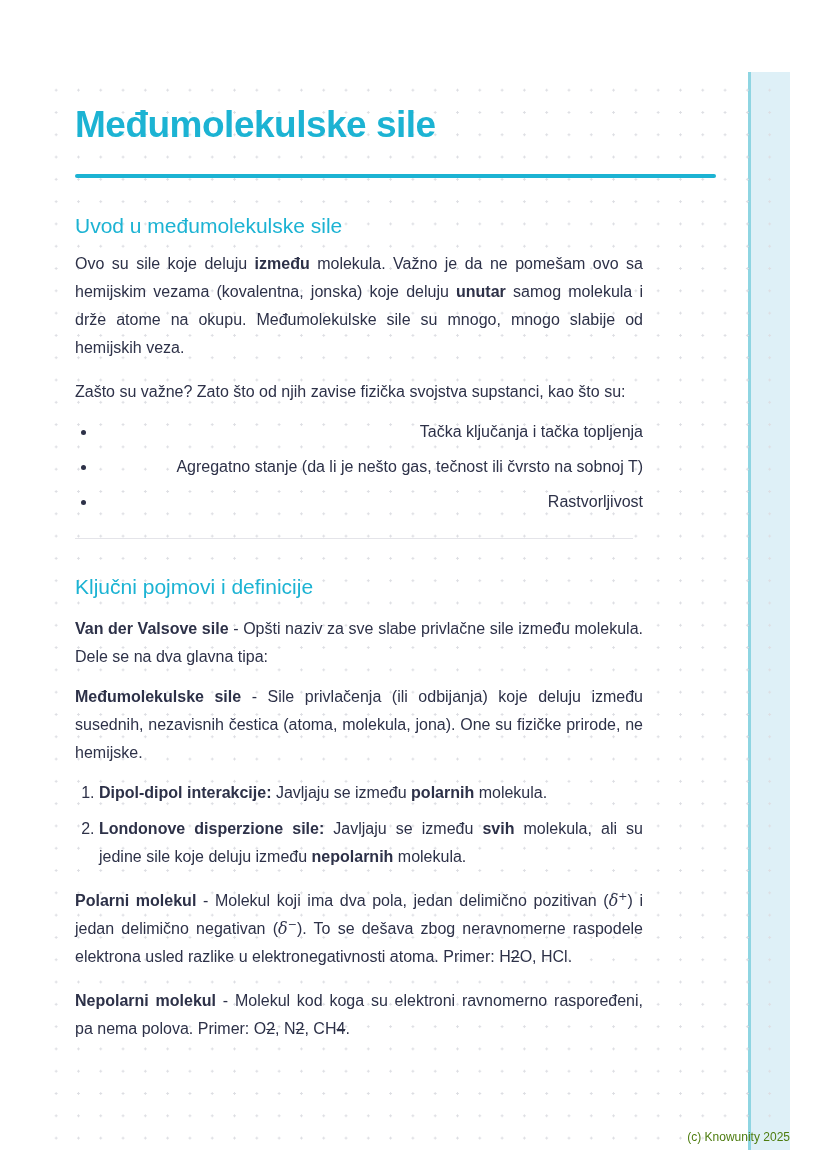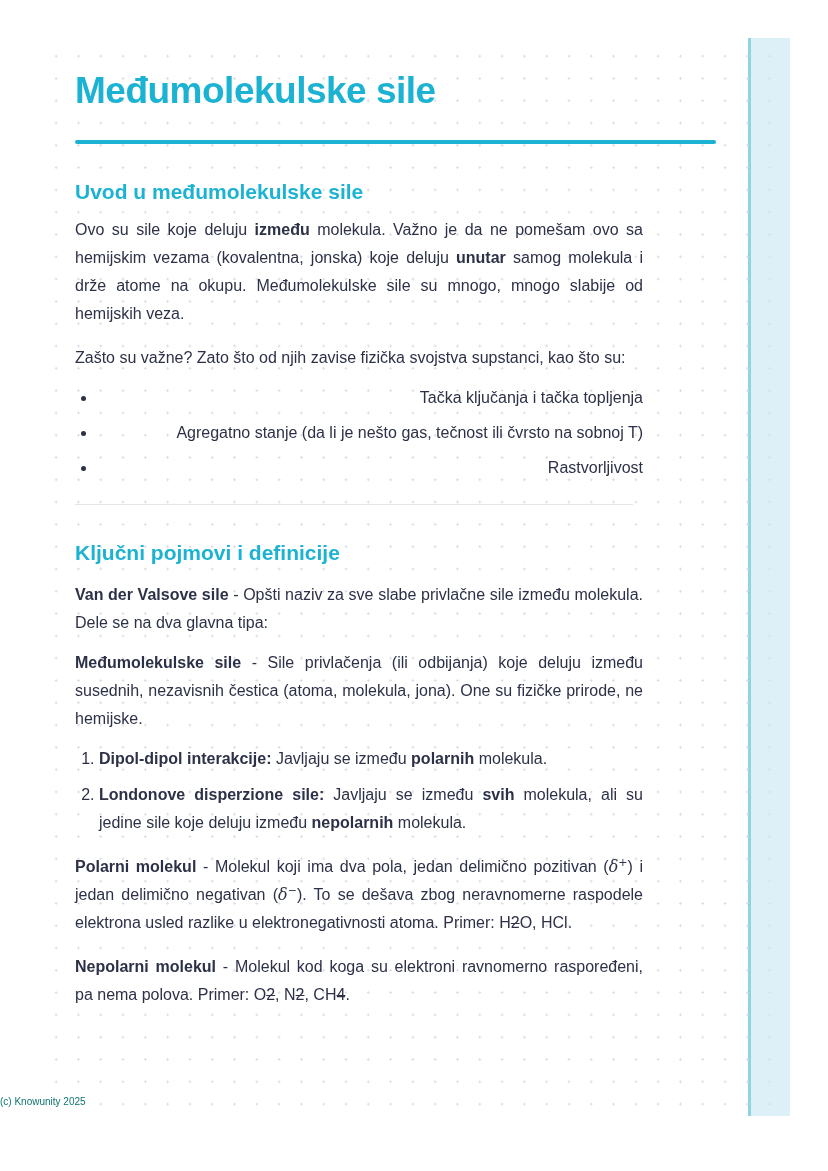--- a/index.html
+++ b/index.html
@@ -3,20 +3,21 @@
 <meta charset="utf-8">
 <style>
   html,body{margin:0;padding:0;background:#fff;}
   .page{
     position:relative;
     width:828px;height:1116px;
     background:#ffffff;
     overflow:hidden;
     font-family:"Liberation Sans","DejaVu Sans",sans-serif;
     color:#2d3148;
+    margin-top:34px;
   }
   .stripe{
     position:absolute;
     left:748px;top:38px;
     width:42px;height:1092px;
     background:#def0f7;
     border-left:3px solid #8ed5e2;
     box-sizing:border-box;
   }
   .dots{
@@ -45,21 +46,21 @@
     width:641px;
     height:4px;
     background:#1cb3d3;
     margin-top:28px;
     border-radius:2px;
   }
   h2.section-heading{
     margin:36px 0 0 0;
     font-size:21px;
     line-height:24px;
-    font-weight:700;
+    font-weight:400;
     color:#1cb3d3;
   }
   p.body-par{
     margin:16px 0 0 0;
     font-size:16px;
     line-height:28px;
     text-align:justify;
   }
   p.first-par{margin-top:12px;}
   .b{font-weight:700;}
@@ -87,23 +88,23 @@
   .divider{
     width:558px;
     height:1px;
     background:#e4e4e9;
     margin-top:22px;
   }
   .footer-note{
     position:absolute;
     left:0;top:1096px;
     width:790px;
-    text-align:left;
-    font-size:10px;
-    color:#0f766e;
+    text-align:right;
+    font-size:12px;
+    color:#4d7c0f;
     z-index:3;
   }
 </style>
 </head>
 <body>
 
 <div class="page">
   <div class="stripe"></div>
   <div class="dots"></div>
 

